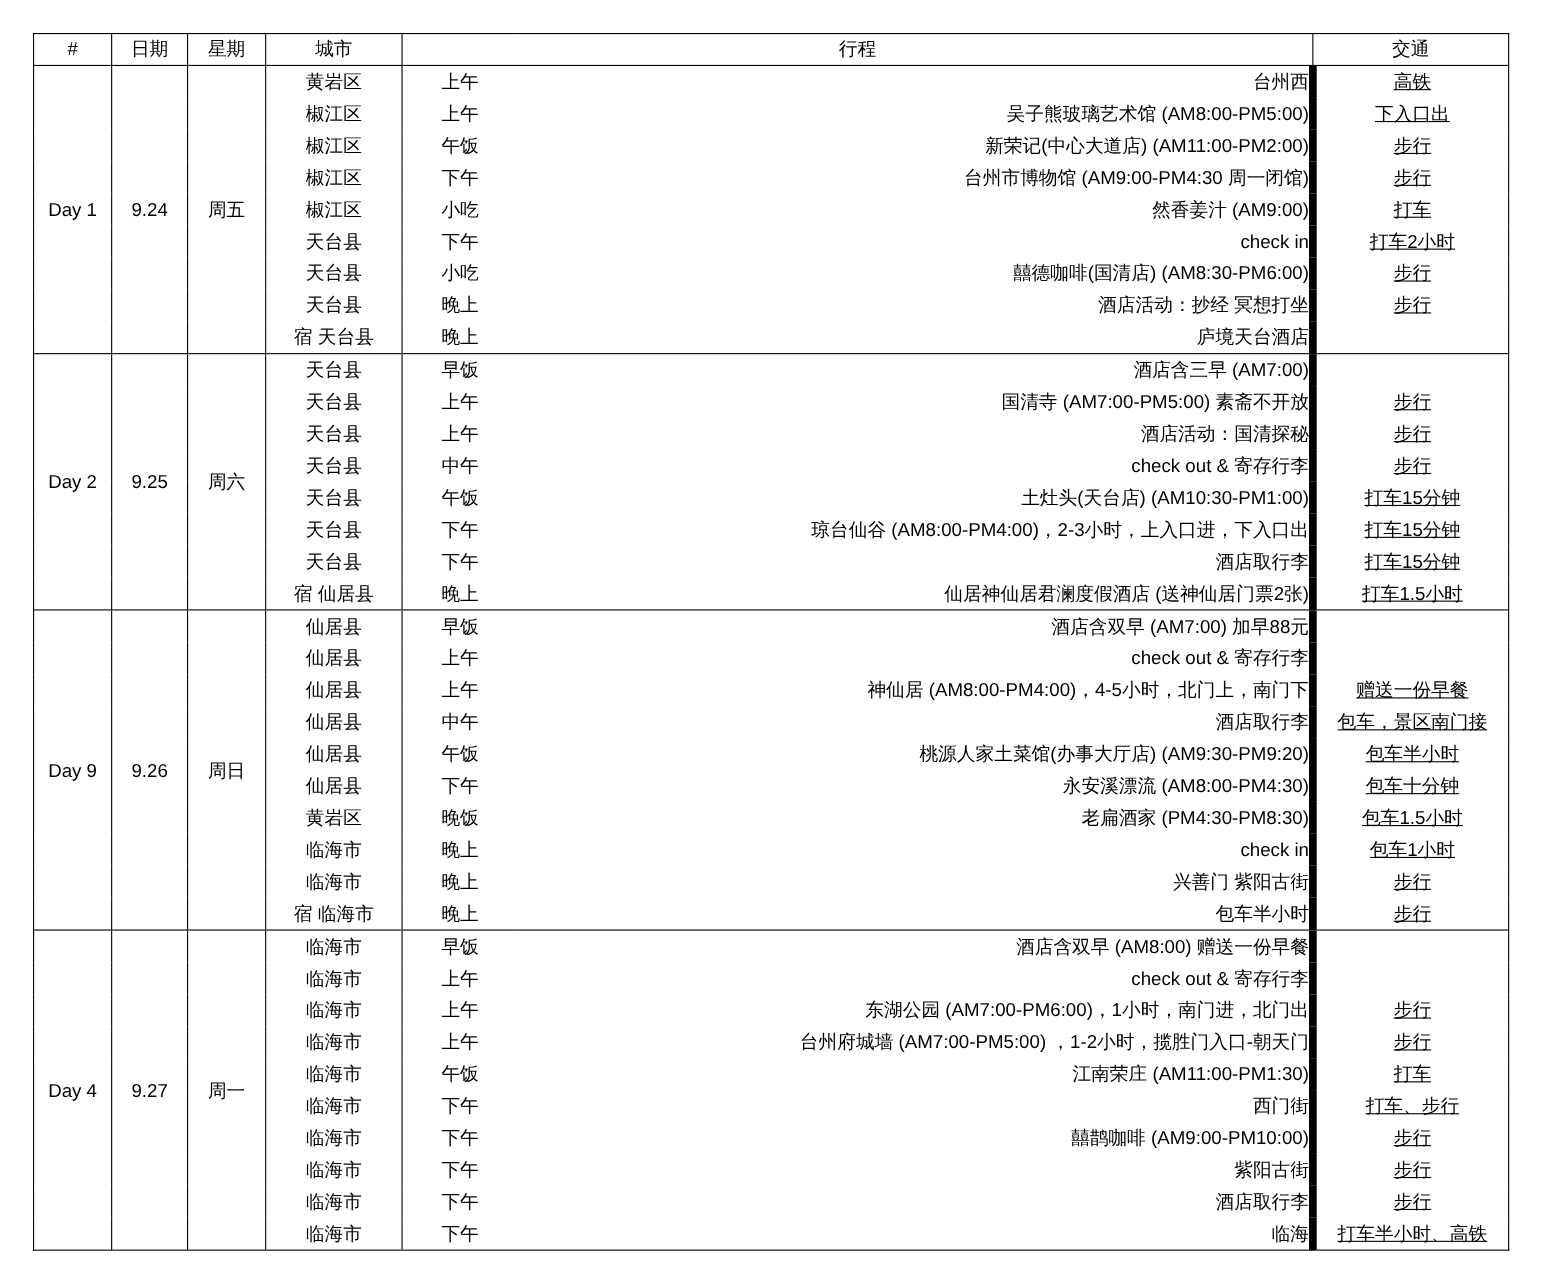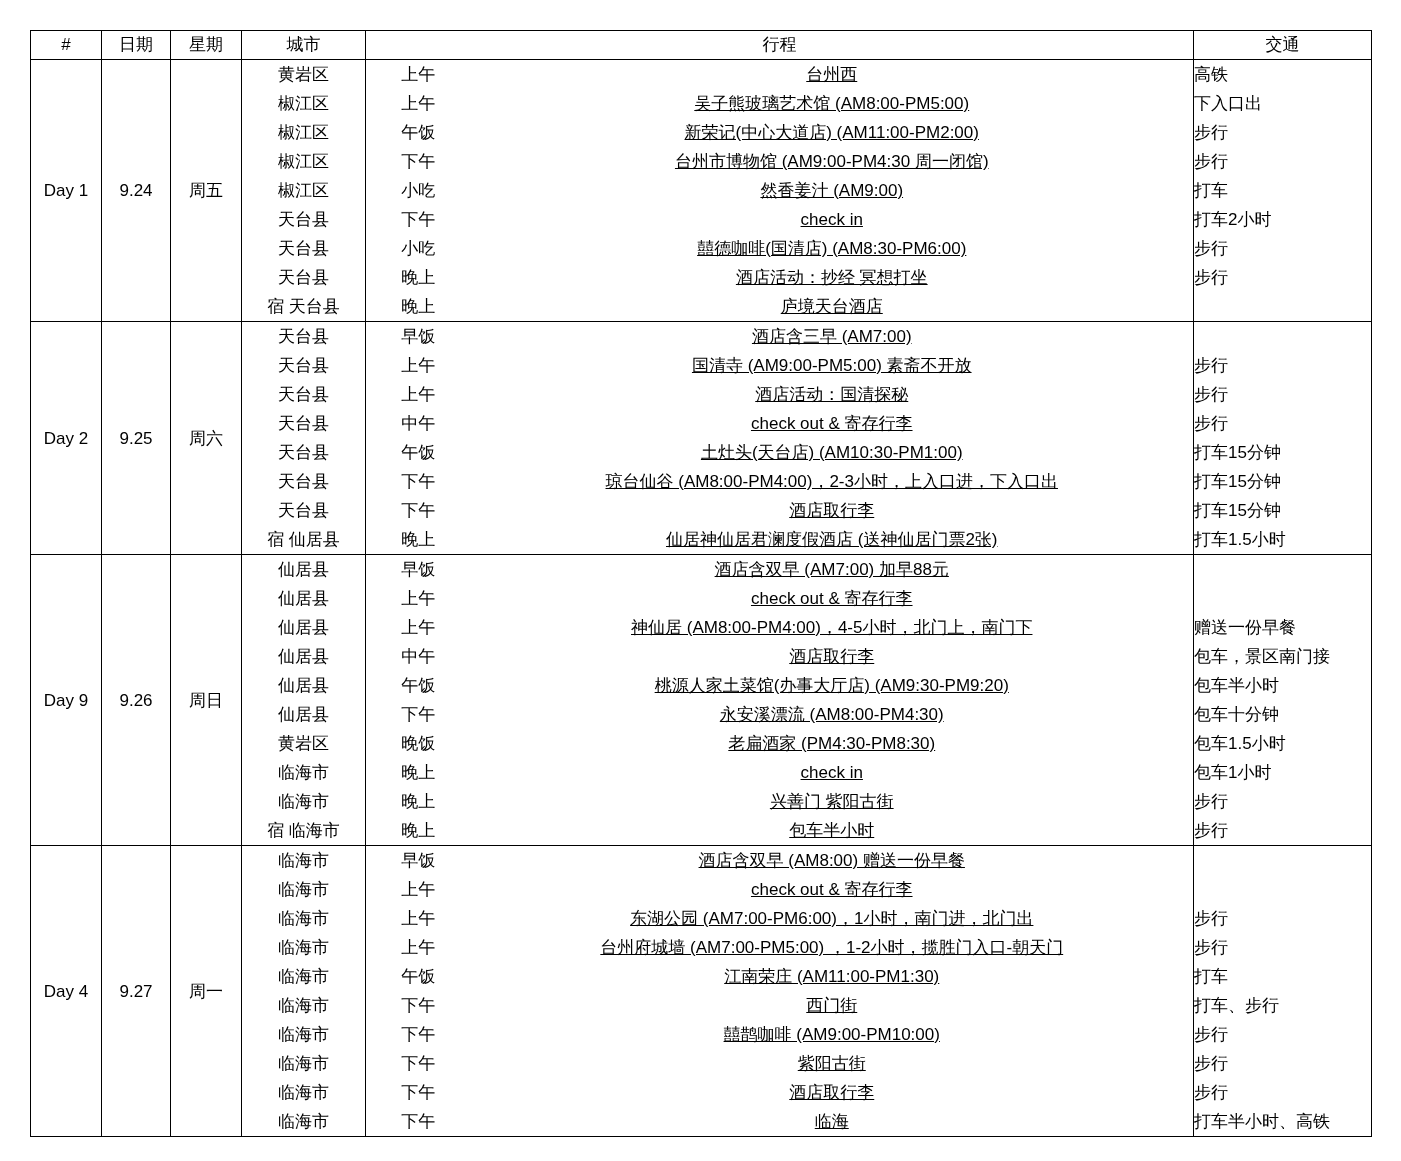--- a/index.html
+++ b/index.html
@@ -45,22 +45,22 @@
   table.itinerary thead th {
     border: 1px solid #000;
     height: 28px;
     line-height: 28px;
     text-align: center;
   }
   table.itinerary { border: 1px solid #000; }
   table.itinerary tbody { border: 1px solid #000; }
   td.c { text-align: center; }
   td.vline { border-left: 1px solid #000; }
-  td.desc { text-align: center; padding-left: 9px; text-decoration: underline; }
-  td.transport { text-align: left; padding-left: 4px; border-left: 1px solid #000000; }
+  td.desc { text-align: right; padding-left: 9px; }
+  td.transport { text-align: center; padding-left: 4px; border-left: 7px solid #000000; text-decoration: underline; }
 </style>
 </head>
 <body>
 
 <div class="page">
 
 
   <table class="itinerary">
     <colgroup>
       <col style="width:71px">
@@ -146,21 +146,21 @@
           <td rowspan="8" class="c vline">9.25</td>
           <td rowspan="8" class="c vline">周六</td>
           <td class="c vline">天台县</td>
           <td class="c vline">早饭</td>
           <td class="desc">酒店含三早 (AM7:00)</td>
           <td class="transport"></td>
         </tr>
         <tr>
           <td class="c vline">天台县</td>
           <td class="c vline">上午</td>
-          <td class="desc">国清寺 (AM9:00-PM5:00) 素斋不开放</td>
+          <td class="desc">国清寺 (AM7:00-PM5:00) 素斋不开放</td>
           <td class="transport">步行</td>
         </tr>
         <tr>
           <td class="c vline">天台县</td>
           <td class="c vline">上午</td>
           <td class="desc">酒店活动：国清探秘</td>
           <td class="transport">步行</td>
         </tr>
         <tr>
           <td class="c vline">天台县</td>

